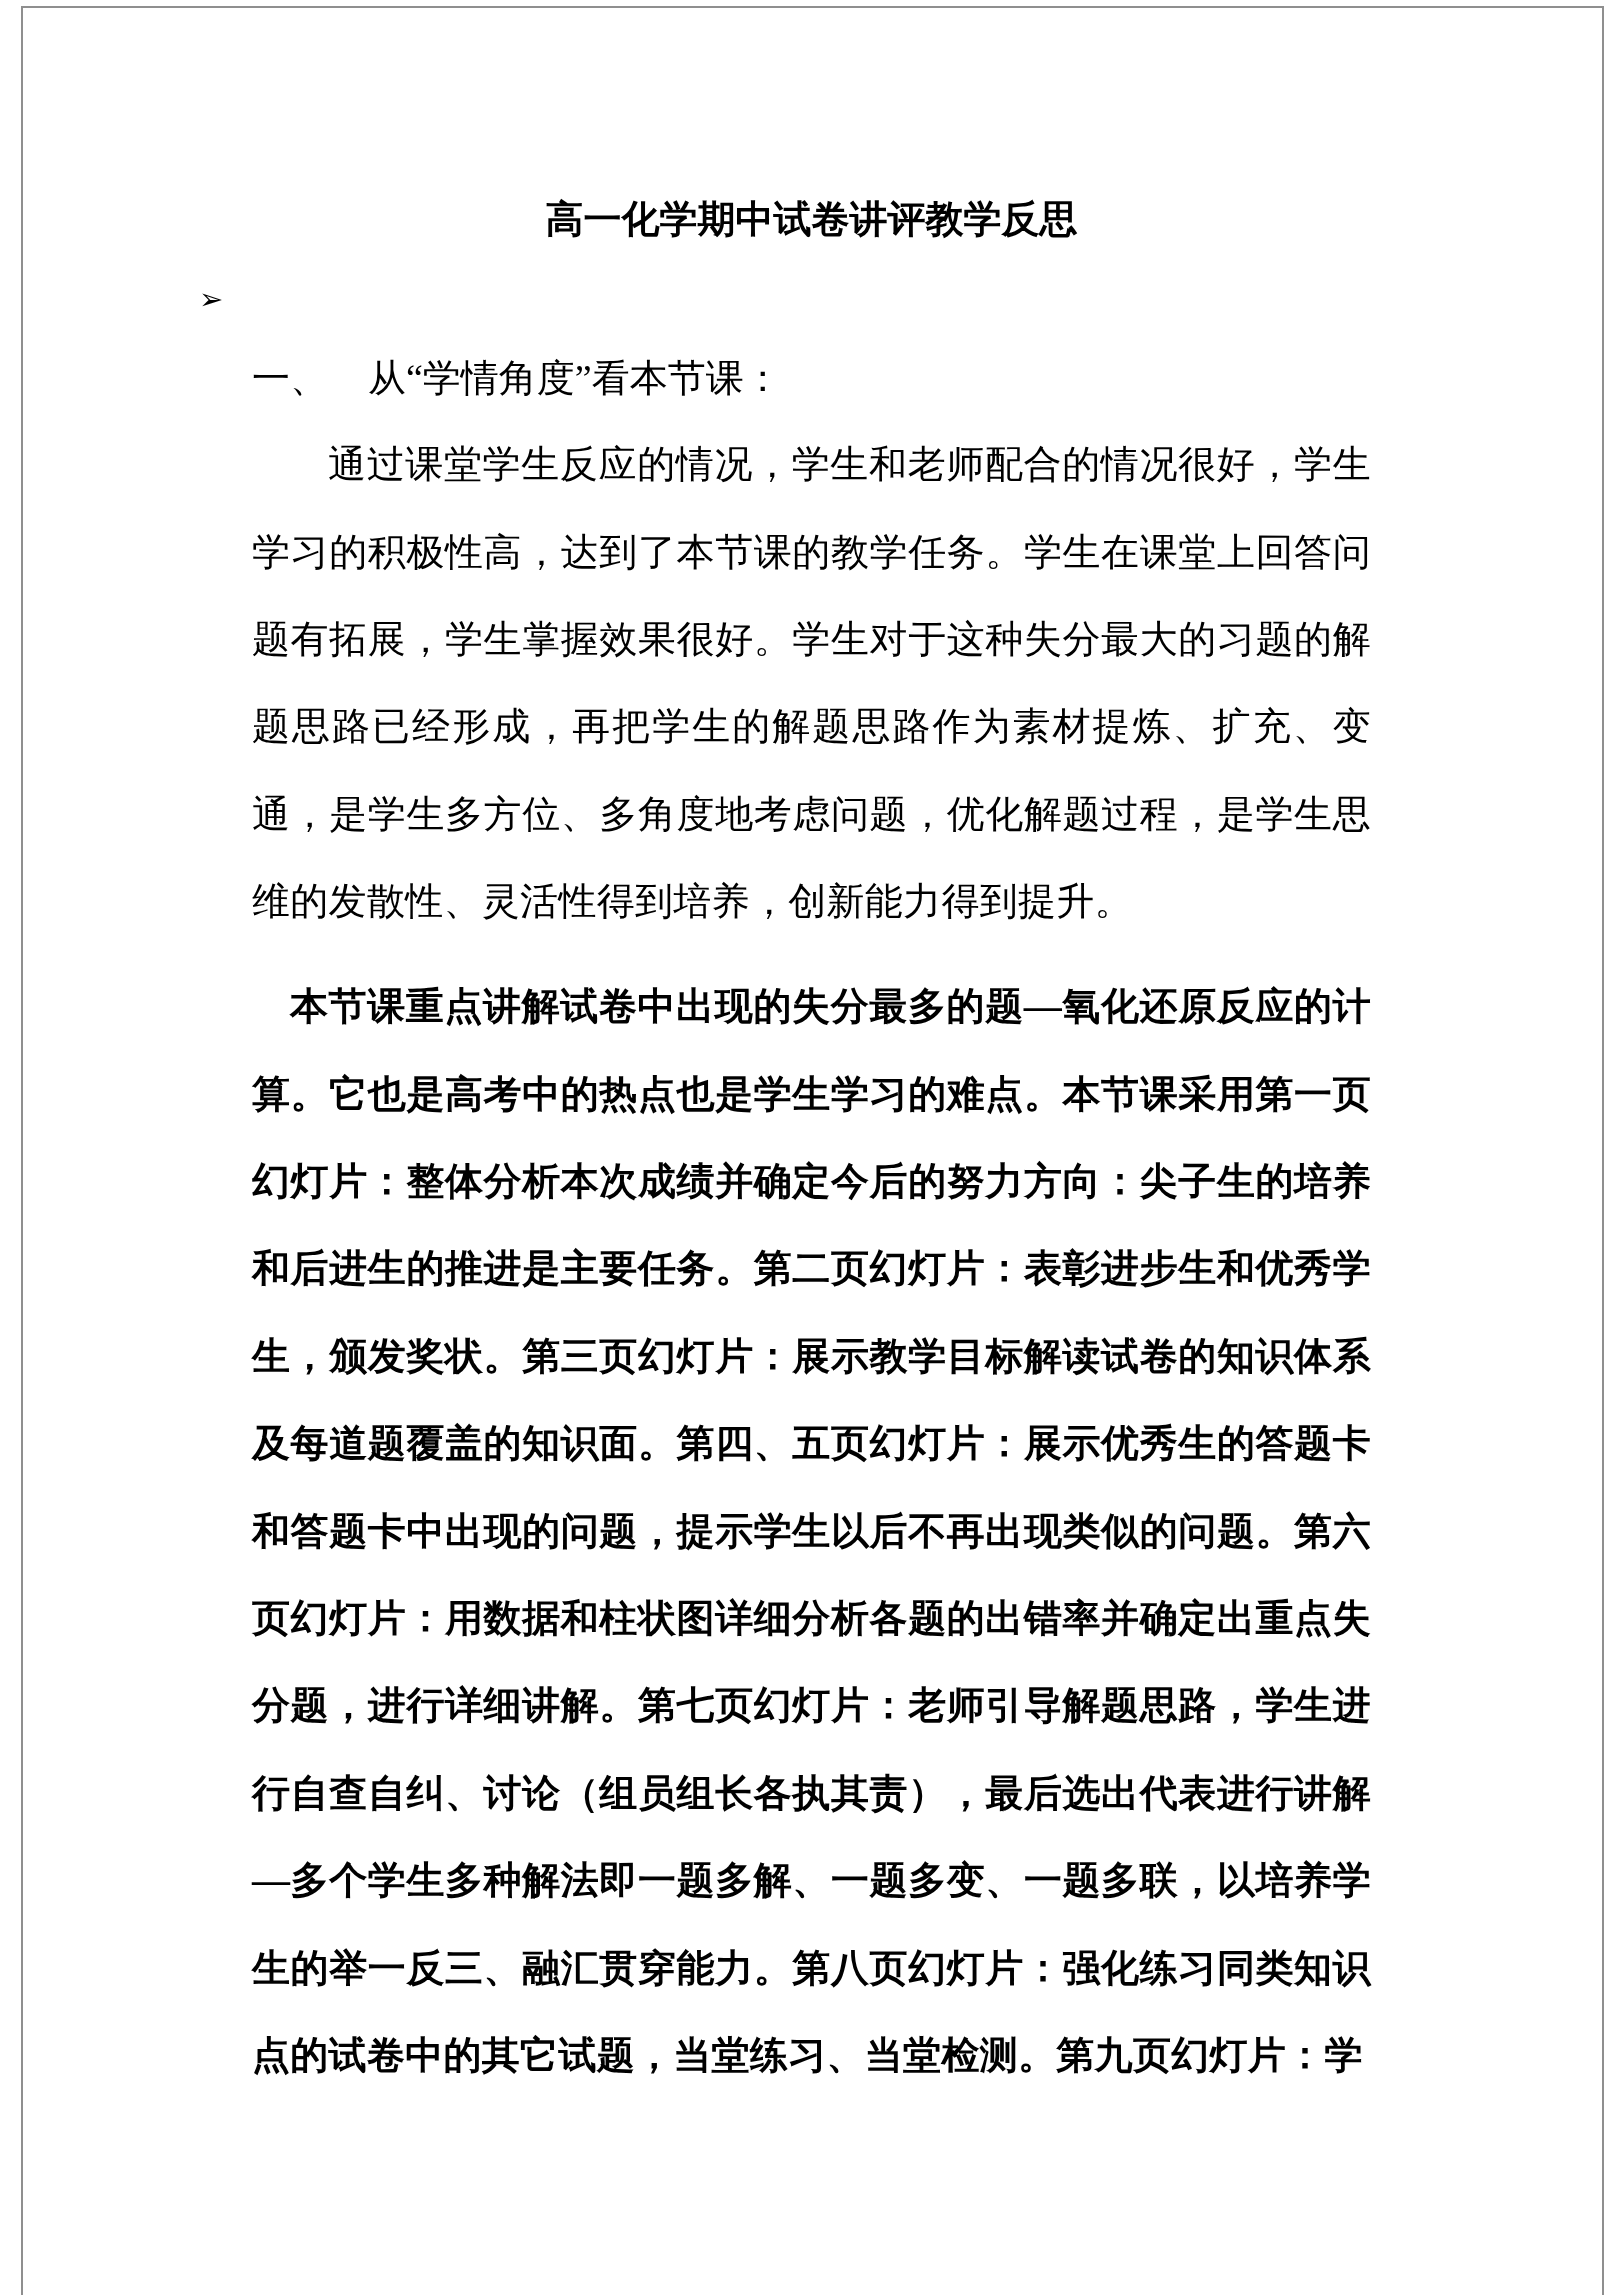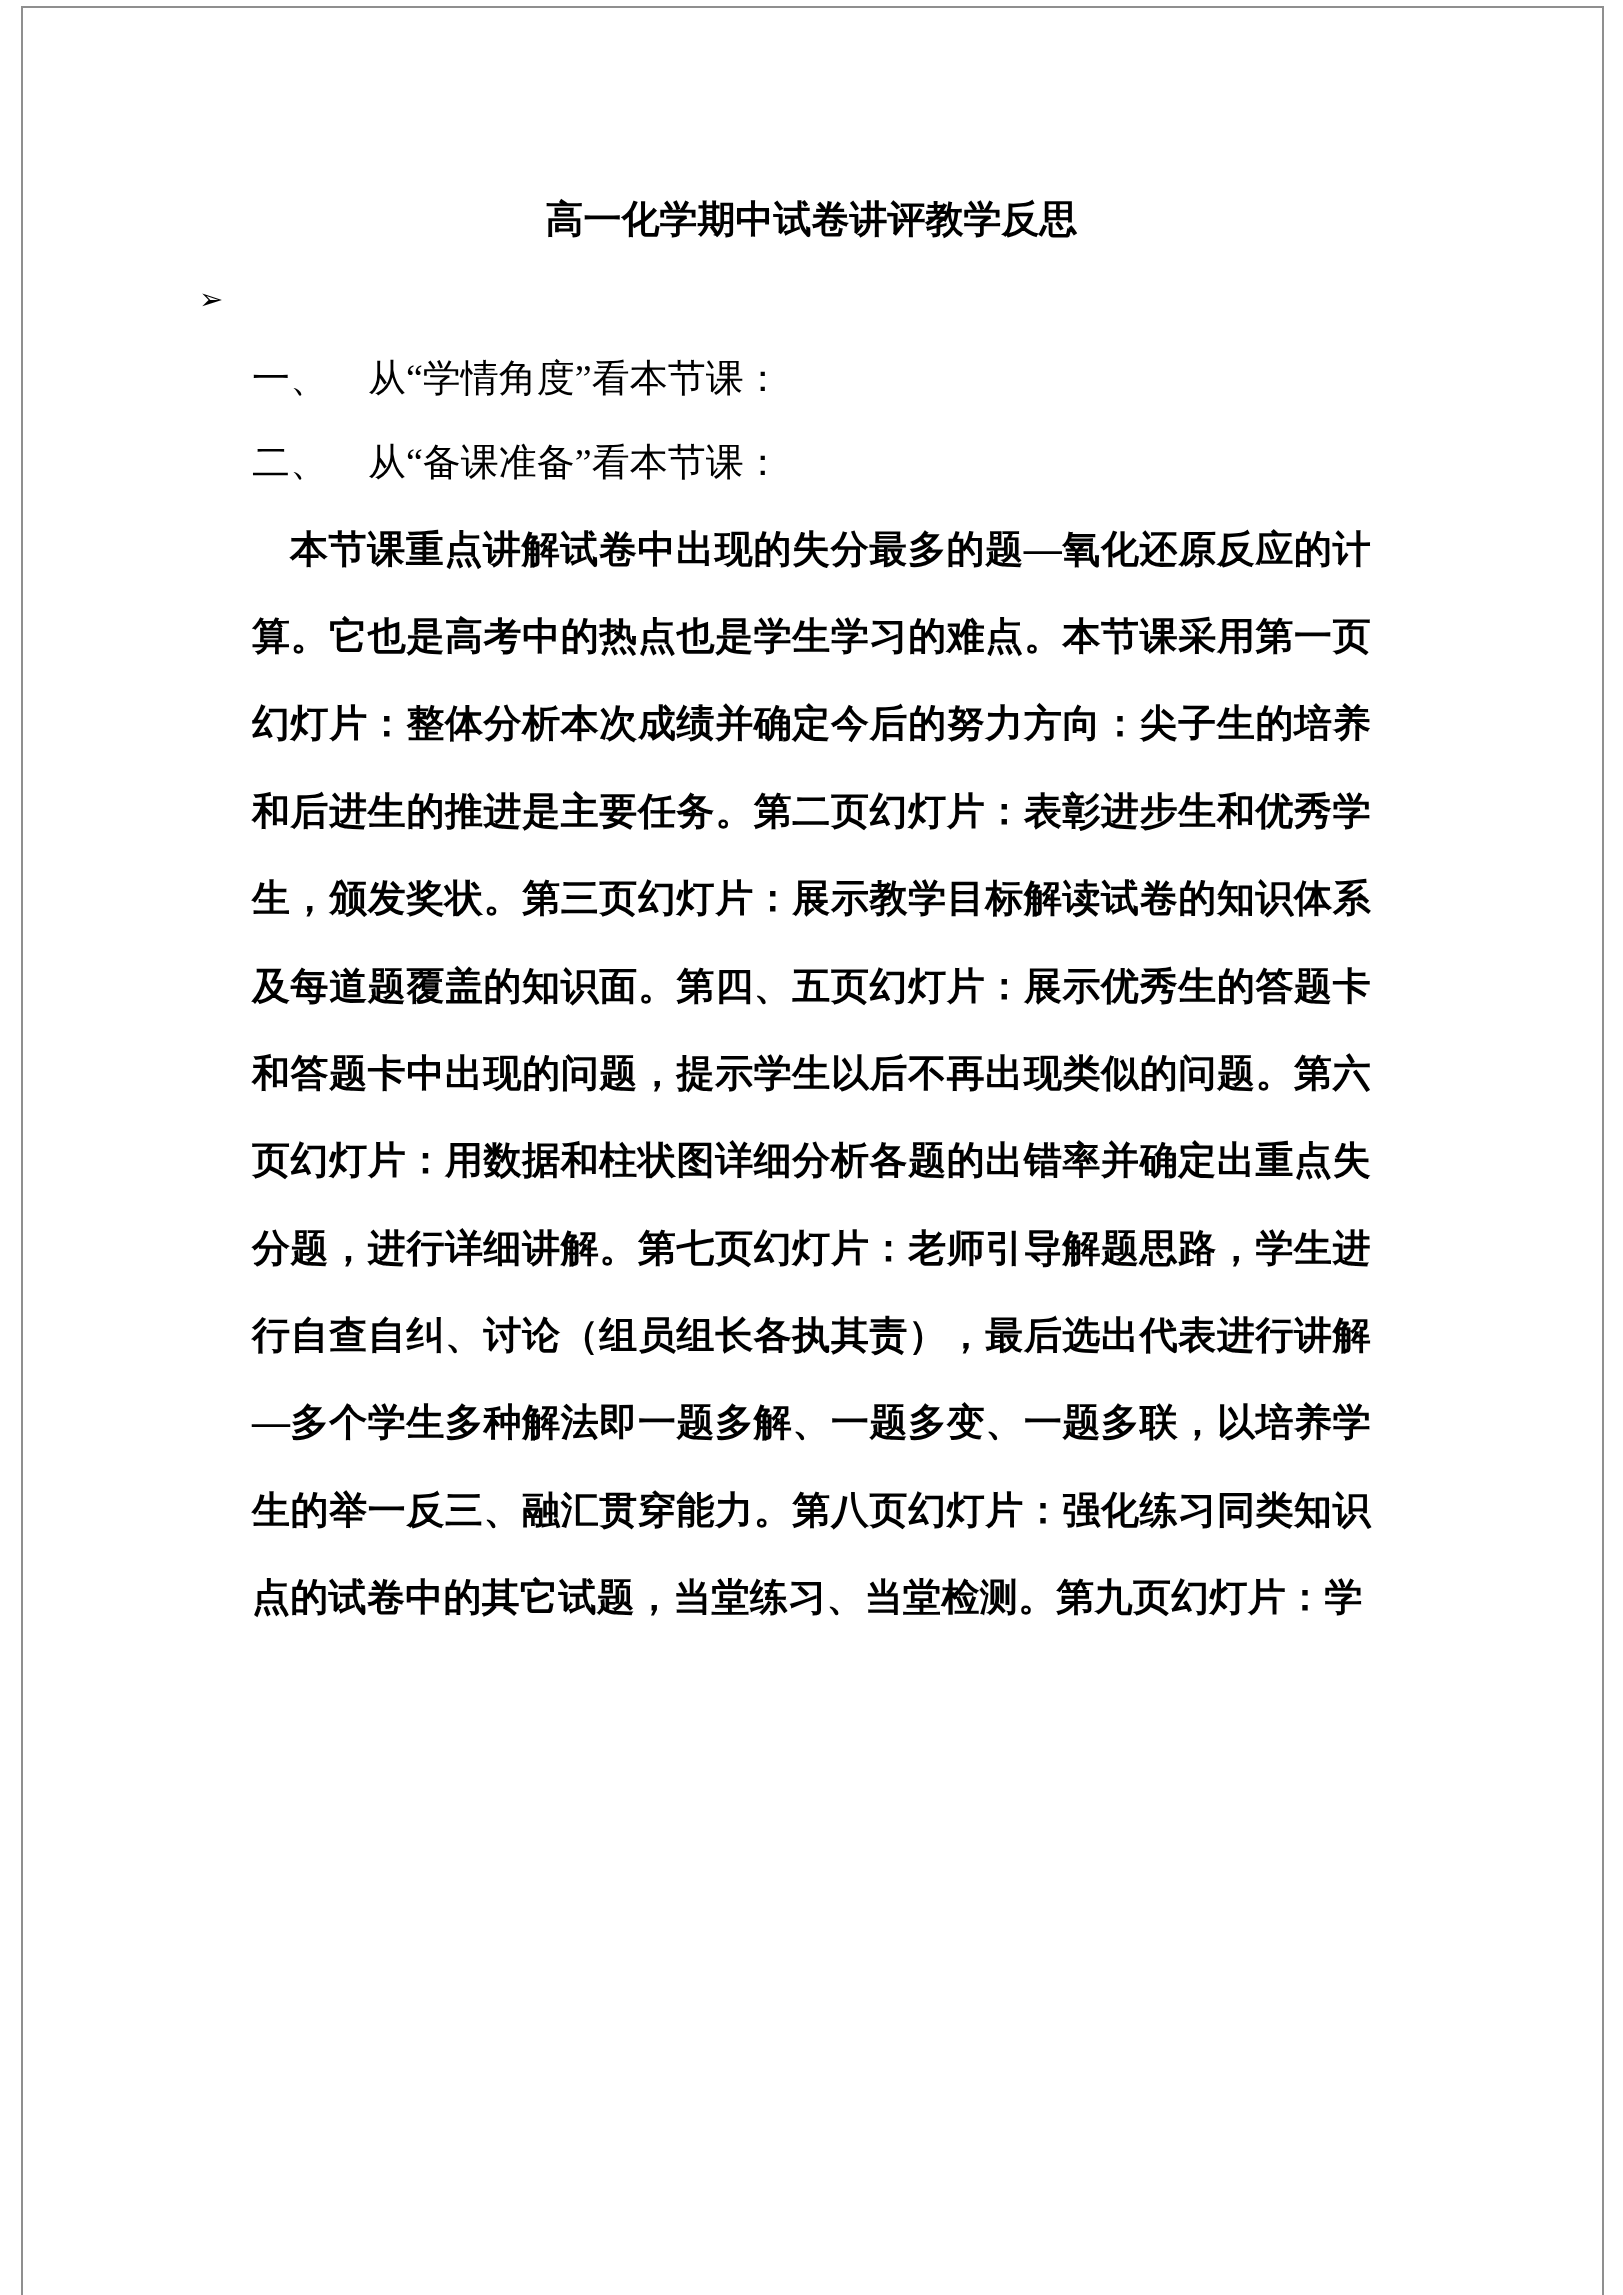--- a/index.html
+++ b/index.html
@@ -82,21 +82,19 @@
   <h1 class="doc-title">高一化学期中试卷讲评教学反思</h1>
 
   <div class="subject-row">
     <span class="subject-marker">➢</span>
   </div>
 
   <h2 class="section-heading">
     <span class="heading-number">一、</span><span>从“学情角度”看本节课：</span>
   </h2>
 
+  <p class="body-para indent-2">通过课堂学生反应的情况，学生和老师配合的情况很好，学生学习的积极性高，达到了本节课的教学任务。学生在课堂上回答问题有拓展，学生掌握效果很好。学生对于这种失分最大的习题的解题思路已经形成，再把学生的解题思路作为素材提炼、扩充、变通，是学生多方位、多角度地考虑问题，优化解题过程，是学生思维的发散性、灵活性得到培养，创新能力得到提升。</p>
 
-  <h2 class="section-heading">
-    <span class="heading-number">二、</span><span>从“备课准备”看本节课：</span>
-  </h2>
 
   <p class="body-para indent-1">本节课重点讲解试卷中出现的失分最多的题—氧化还原反应的计算。它也是高考中的热点也是学生学习的难点。本节课采用第一页幻灯片：整体分析本次成绩并确定今后的努力方向：尖子生的培养和后进生的推进是主要任务。第二页幻灯片：表彰进步生和优秀学生，颁发奖状。第三页幻灯片：展示教学目标解读试卷的知识体系及每道题覆盖的知识面。第四、五页幻灯片：展示优秀生的答题卡和答题卡中出现的问题，提示学生以后不再出现类似的问题。第六页幻灯片：用数据和柱状图详细分析各题的出错率并确定出重点失分题，进行详细讲解。第七页幻灯片：老师引导解题思路，学生进行自查自纠、讨论（组员组长各执其责），最后选出代表进行讲解—多个学生多种解法即一题多解、一题多变、一题多联，以培养学生的举一反三、融汇贯穿能力。第八页幻灯片：强化练习同类知识点的试卷中的其它试题，当堂练习、当堂检测。第九页幻灯片：学</p>
 
 </div>
 
 
 </body></html>

